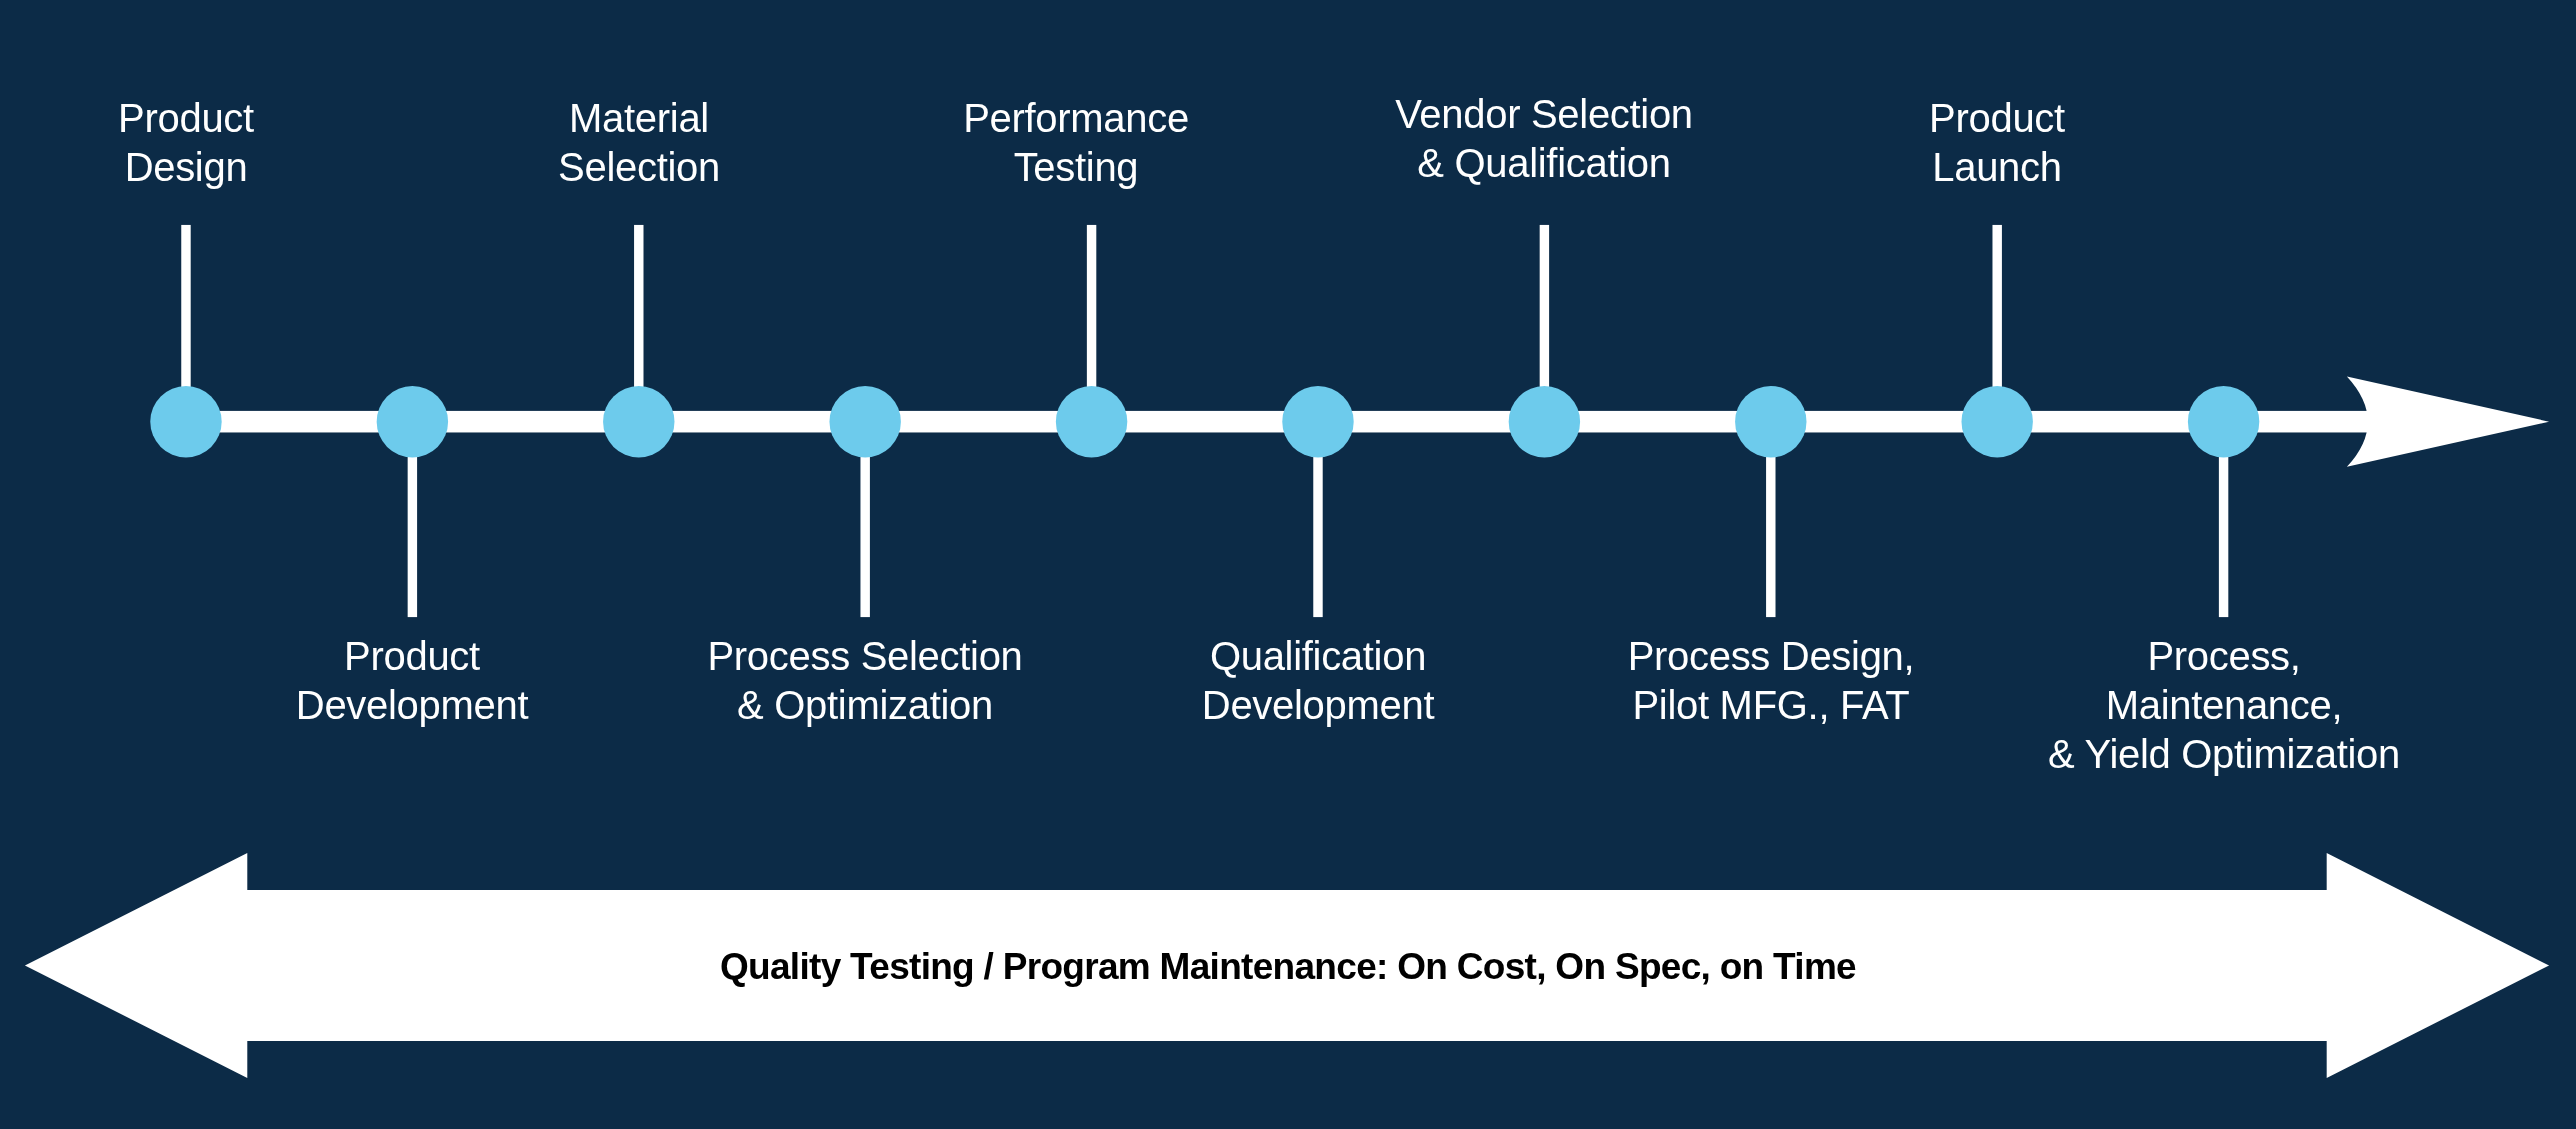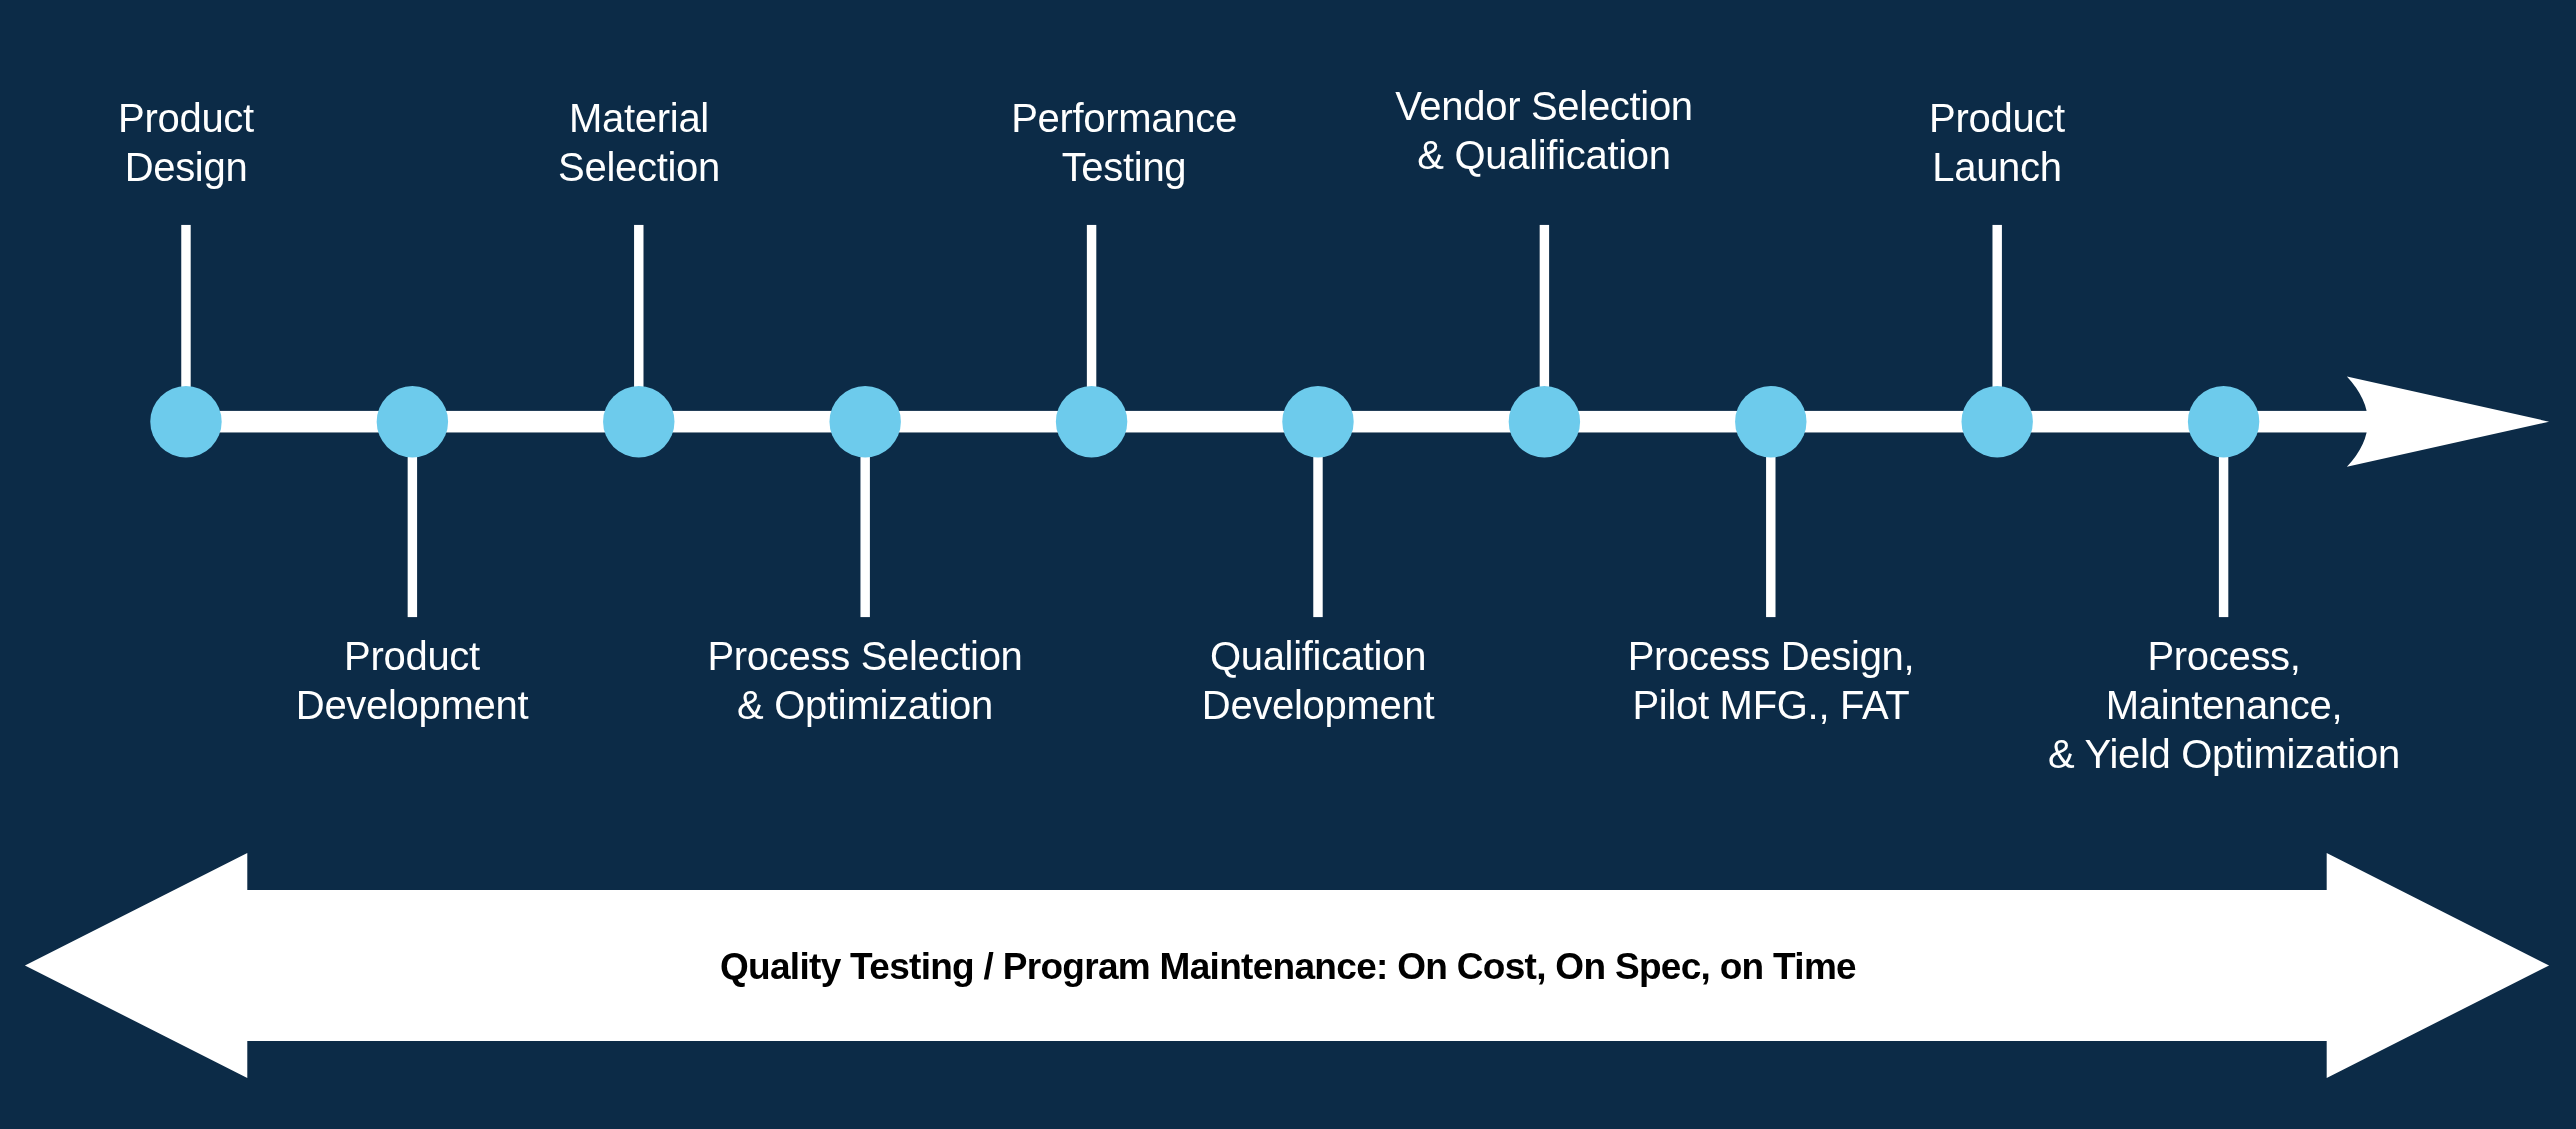--- a/index.html
+++ b/index.html
@@ -109,25 +109,25 @@
 
   <div id="labels-layer">
       <div class="node-label above" style="left: 186px; top: 82px;">Product
 Design</div>
       <div class="node-label below" style="left: 412px; top: 620px;">Product
 Development</div>
       <div class="node-label above" style="left: 639px; top: 82px;">Material
 Selection</div>
       <div class="node-label below" style="left: 865px; top: 620px;">Process Selection
 &amp; Optimization</div>
-      <div class="node-label above" style="left: 1124px; top: 82px;">Performance
+      <div class="node-label above" style="left: 1076px; top: 82px;">Performance
 Testing</div>
       <div class="node-label below" style="left: 1318px; top: 620px;">Qualification
 Development</div>
-      <div class="node-label above" style="left: 1544px; top: 70px;">Vendor Selection
+      <div class="node-label above" style="left: 1544px; top: 78px;">Vendor Selection
 &amp; Qualification</div>
       <div class="node-label below" style="left: 1771px; top: 620px;">Process Design,
 Pilot MFG., FAT</div>
       <div class="node-label above" style="left: 1997px; top: 82px;">Product
 Launch</div>
       <div class="node-label below" style="left: 2224px; top: 620px;">Process, Maintenance,
 &amp; Yield Optimization</div>
     </div>
 
   <div class="banner-text">Quality Testing / Program Maintenance: On Cost, On Spec, on Time</div>

